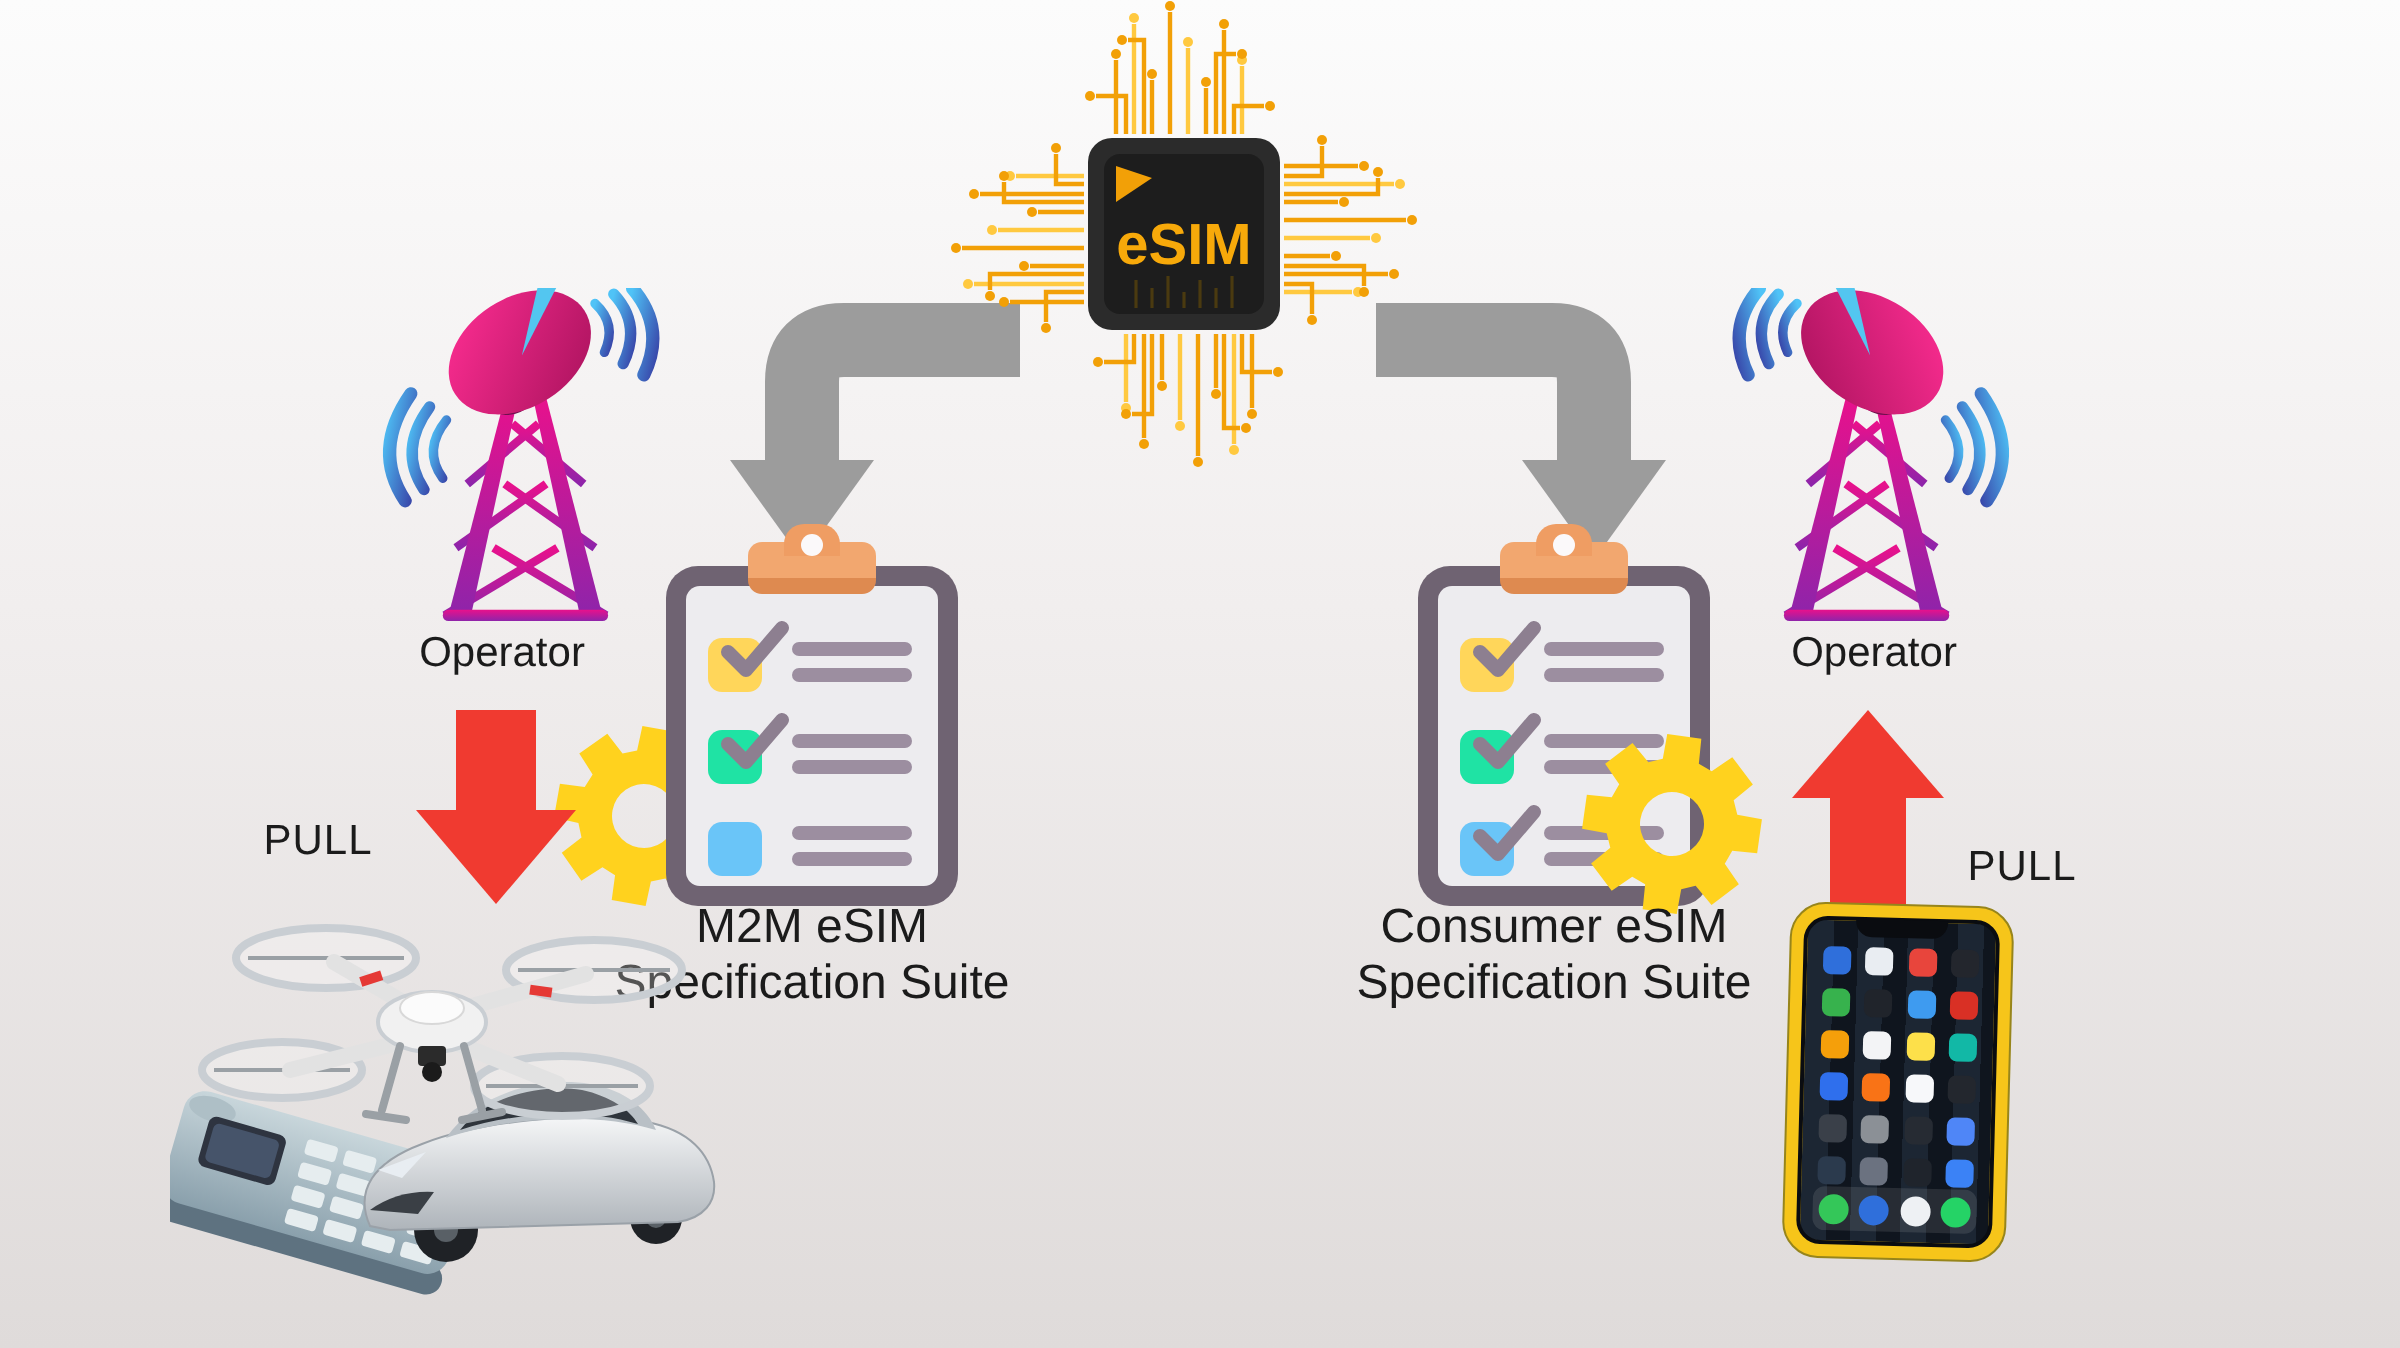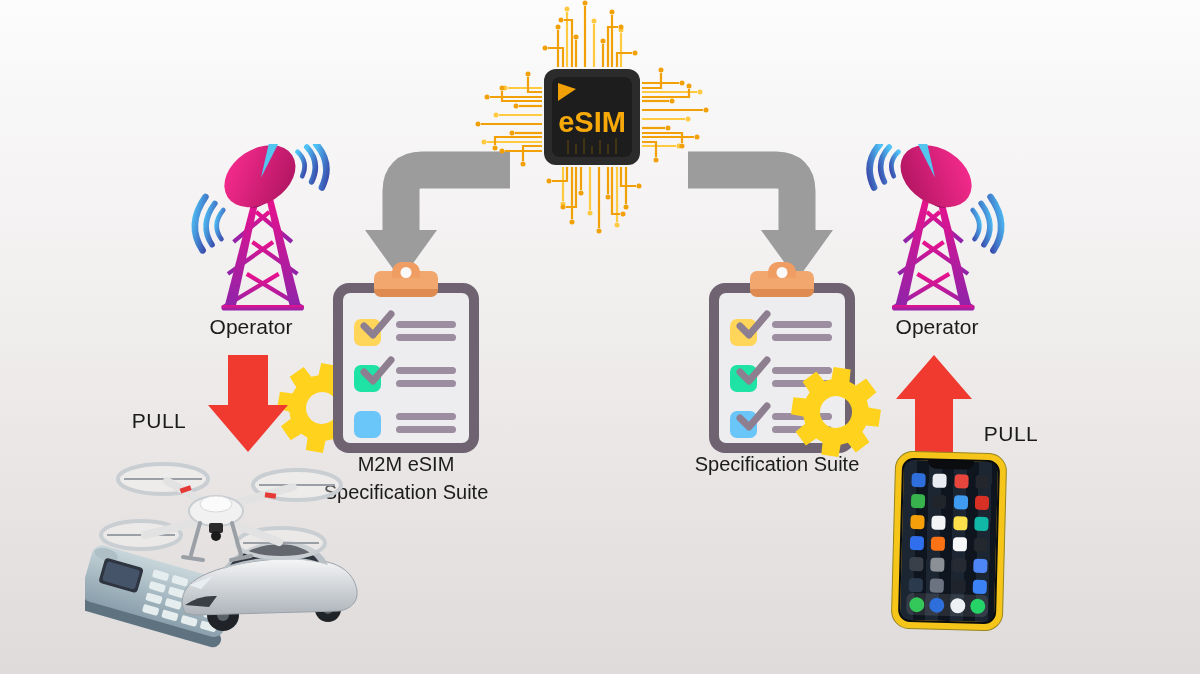--- a/index.html
+++ b/index.html
@@ -8,21 +8,21 @@
     background:linear-gradient(180deg,#FCFCFC 0%,#F1EEEE 45%,#DFDBDA 100%);
     font-family:"Liberation Sans",sans-serif;color:#1d1d1d;
   }
   .abs{position:absolute;}
   .label{position:absolute;text-align:center;color:#1b1b1b;}
   .url-label{left:400px;top:230px;width:400px;font-size:22px;letter-spacing:.3px;}
   .operator-left{left:176px;top:315px;width:150px;font-size:21px;}
   .operator-right{left:858px;top:315px;width:158px;font-size:21px;}
   .push-label{left:116px;top:409px;width:86px;font-size:21px;letter-spacing:.5px;}
   .pull-label{left:968px;top:422px;width:86px;font-size:21px;letter-spacing:.5px;}
-  .suite-label{font-size:20px;line-height:28px;}
+  .suite-label{font-size:24px;line-height:28px;}
   .suite-left{left:296px;top:450px;width:220px;}
   .suite-right{left:666px;top:450px;width:222px;}
 
   
   .arrow-left{left:350px;top:138px;}
   .arrow-right{left:688px;top:138px;}
   .chip-svg{left:468px;top:0px;}
   .tower-left{left:181px;top:144px;}
   .tower-right{left:860px;top:144px;}
   .gear-left{left:272px;top:358px;}
@@ -290,20 +290,21 @@
 
   <svg class="abs gear-right" width="100" height="100" viewBox="-50 -50 100 100">
     <use href="#gearPath" transform="rotate(8)" fill="#FFD21E"></use>
   </svg>
 
   <div class="label suite-label suite-left">
     <div>M2M eSIM</div>
     <div>Specification Suite</div>
   </div>
   <div class="label suite-label suite-right">
+    <div>Consumer eSIM</div>
     <div>Specification Suite</div>
   </div>
 
   <svg class="abs push-arrow" width="92" height="100" viewBox="0 0 92 100">
     <rect x="26" y="0" width="40" height="54" fill="#F03A30"></rect>
     <polygon points="6,50 86,50 46,97" fill="#F03A30"></polygon>
   </svg>
   <div class="label push-label">PULL</div>
 
   <svg class="abs pull-arrow" width="88" height="100" viewBox="0 0 88 100">

